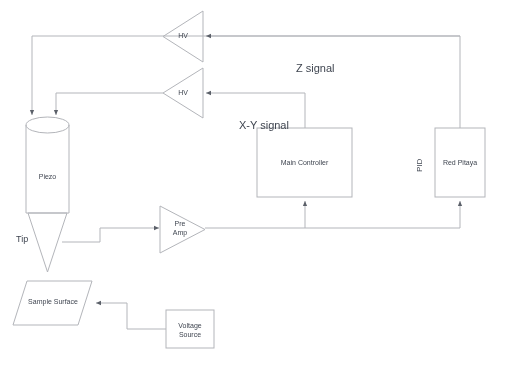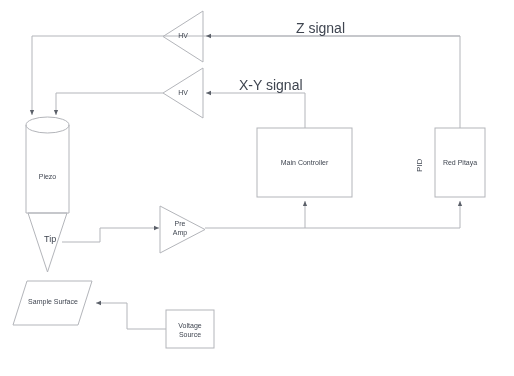--- a/index.html
+++ b/index.html
@@ -27,23 +27,24 @@
     color: #3f4550;
     font-size: 7px;
     line-height: 9px;
     text-align: center;
     white-space: pre-line;
     pointer-events: none;
   }
   .wire-label {
     position: absolute;
     color: #3f4550;
-    font-size: 14px;
+    font-size: 11px;
     line-height: 10px;
     white-space: nowrap;
+    margin-top: 40px;
   }
   .big-label {
     position: absolute;
     color: #3f4550;
     font-size: 9px;
     line-height: 11px;
     white-space: nowrap;
   }
   .rot-label {
     position: absolute;
@@ -111,21 +112,21 @@
       <rect x="166" y="310" width="48" height="38"></rect>
     </g>
   </svg>
 
   <div class="node-label" style="left:163px; top:31px; width:40px;">HV</div>
 
   <div class="node-label" style="left:163px; top:88px; width:40px;">HV</div>
 
   <div class="node-label" style="left:26px; top:172px; width:43px;">Piezo</div>
 
-  <div class="big-label" style="left:16px; top:234px;margin-left:28px;">Tip</div>
+  <div class="big-label" style="left:16px; top:234px;">Tip</div>
 
   <div class="node-label" style="left:16px; top:297px; width:74px;">Sample Surface</div>
 
   <div class="node-label" style="left:160px; top:219px; width:40px;">Pre
 Amp</div>
 
   <div class="node-label" style="left:257px; top:158px; width:95px;">Main Controller</div>
 
   <div class="node-label" style="left:435px; top:158px; width:50px;">Red Pitaya</div>
 

